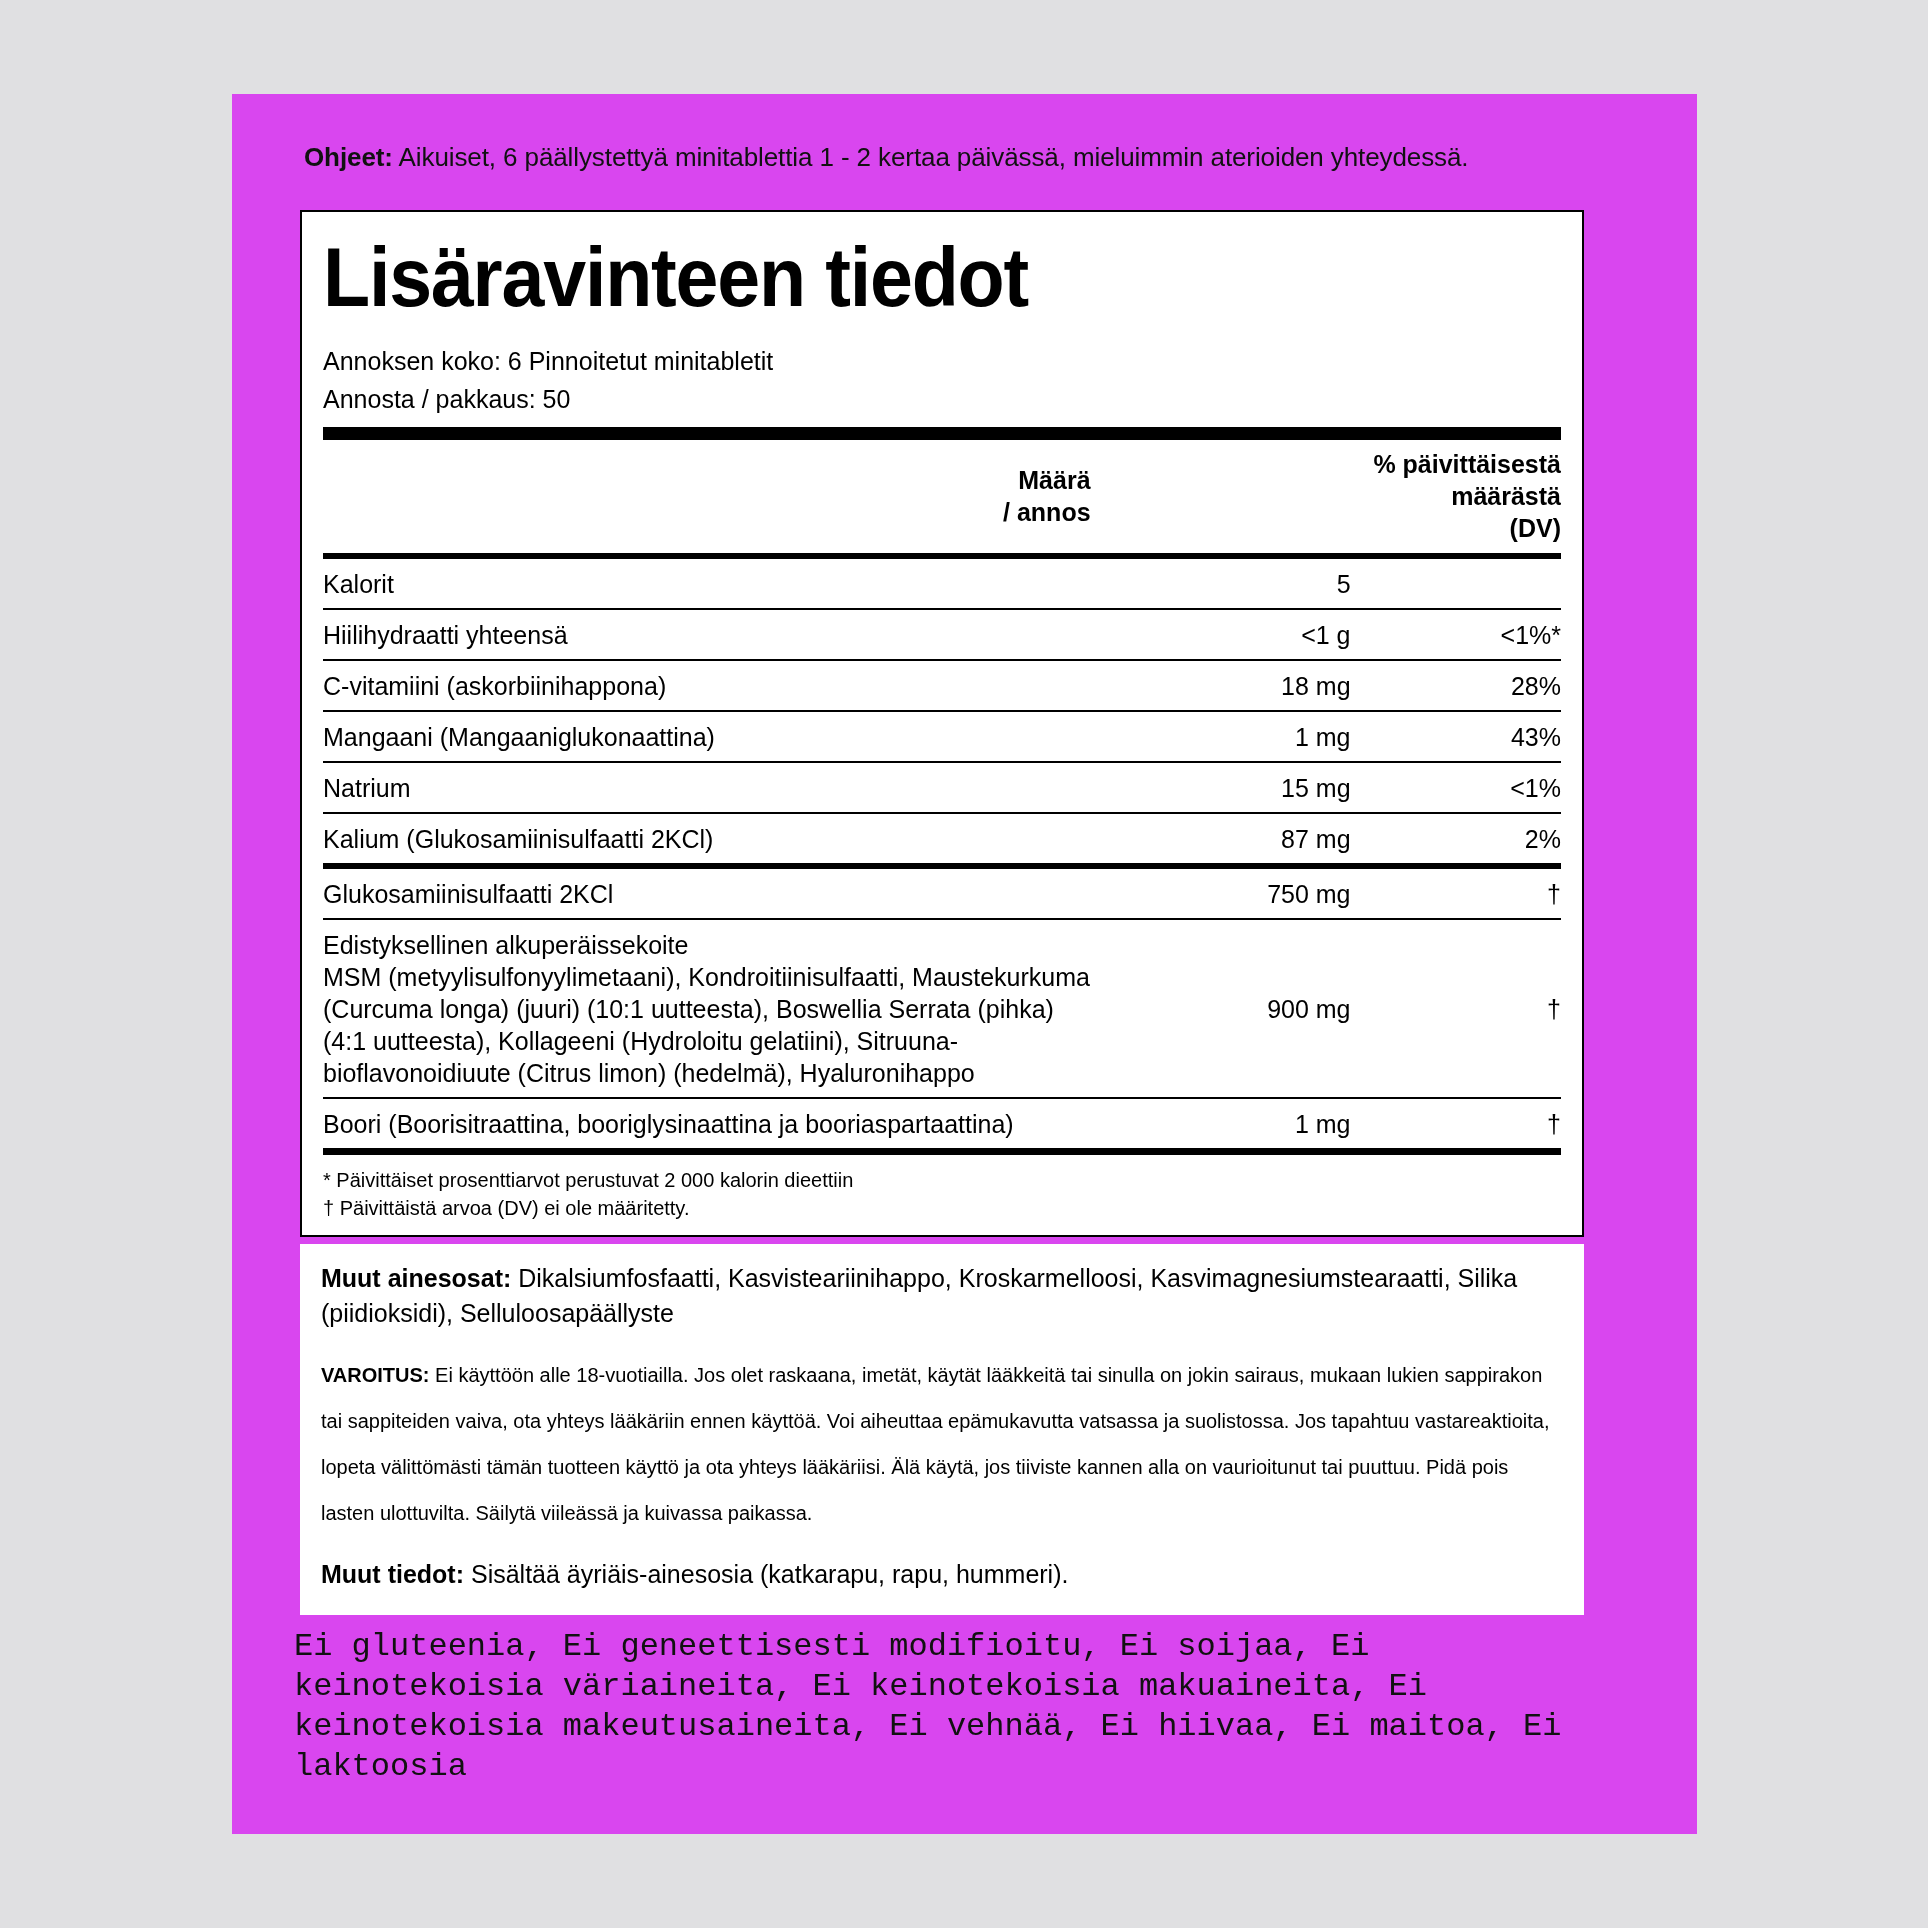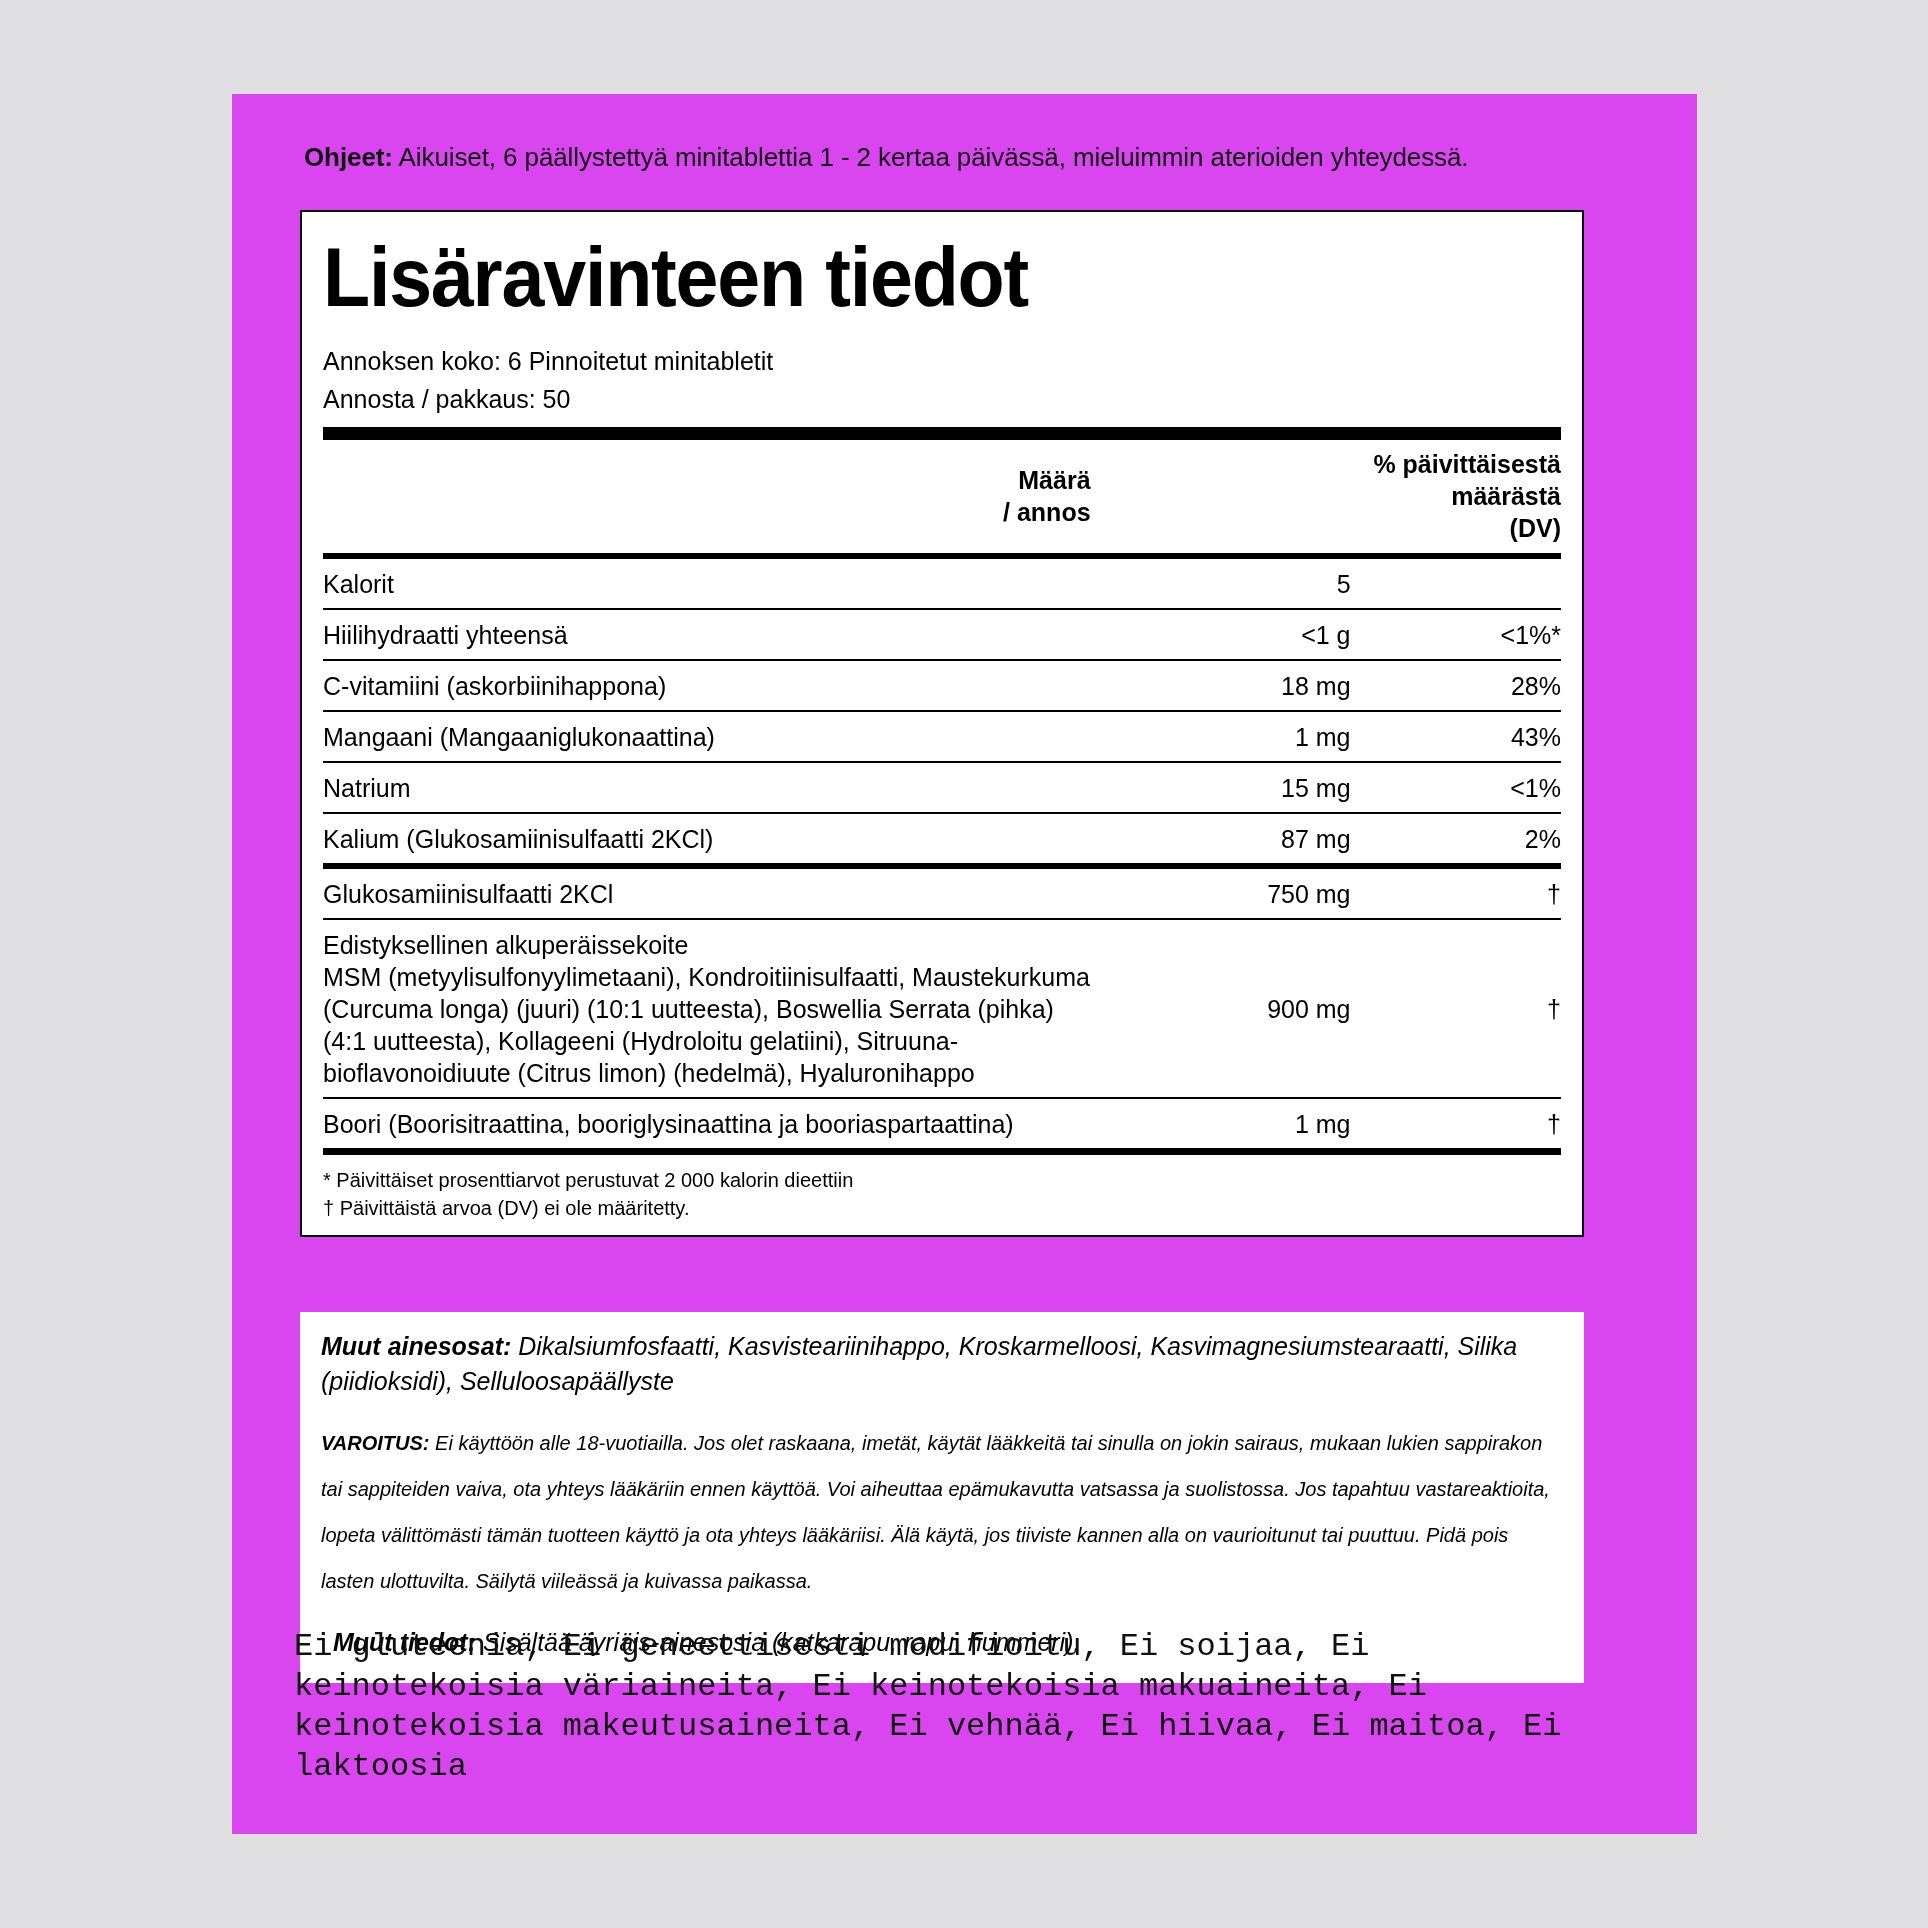--- a/index.html
+++ b/index.html
@@ -148,21 +148,21 @@
     left: 68px;
     width: 1284px;
     background: #ffffff;
     box-sizing: border-box;
     padding: 17px 21px 21px 21px;
     font-family: "Liberation Sans Narrow", "Liberation Sans", sans-serif;
     font-stretch: condensed;
     color: #000;
   }
   #lower p { margin: 0 0 21px 0; }
-  #lower p:last-child { margin-bottom: 1.9px; margin-left: 12px; }
+  #lower p:last-child { margin-bottom: 1.9px; }
   .oi {
     font-size: 25px;
     line-height: 35px;
   }
   .warn {
     font-size: 20px;
     line-height: 46px;
   }
   .oinfo {
     font-size: 25px;
@@ -285,21 +285,21 @@
 
     <div class="rule-medium"></div>
 
     <div class="footnotes">
       <div>* Päivittäiset prosenttiarvot perustuvat 2 000 kalorin dieettiin</div>
       <div>† Päivittäistä arvoa (DV) ei ole määritetty.</div>
     </div>
 
   </div>
 
-  <div id="lower" style="top: 1218px; font-style: italic;">
+  <div id="lower" style="top: 1150px;">
     <p class="oi">
       <span class="b">Muut ainesosat:</span><span> Dikalsiumfosfaatti, Kasvisteariinihappo, Kroskarmelloosi, Kasvimagnesiumstearaatti, Silika (piidioksidi), Selluloosapäällyste</span>
     </p>
     <p class="warn">
       <span class="b">VAROITUS:</span><span> Ei käyttöön alle 18-vuotiailla. Jos olet raskaana, imetät, käytät lääkkeitä tai sinulla on jokin sairaus, mukaan lukien sappirakon tai sappiteiden vaiva, ota yhteys lääkäriin ennen käyttöä. Voi aiheuttaa epämukavutta vatsassa ja suolistossa. Jos tapahtuu vastareaktioita, lopeta välittömästi tämän tuotteen käyttö ja ota yhteys lääkäriisi. Älä käytä, jos tiiviste kannen alla on vaurioitunut tai puuttuu. Pidä pois lasten ulottuvilta. Säilytä viileässä ja kuivassa paikassa.</span>
     </p>
     <p class="oinfo">
       <span class="b">Muut tiedot:</span><span> Sisältää äyriäis-ainesosia (katkarapu, rapu, hummeri).</span>
     </p>
   </div>

